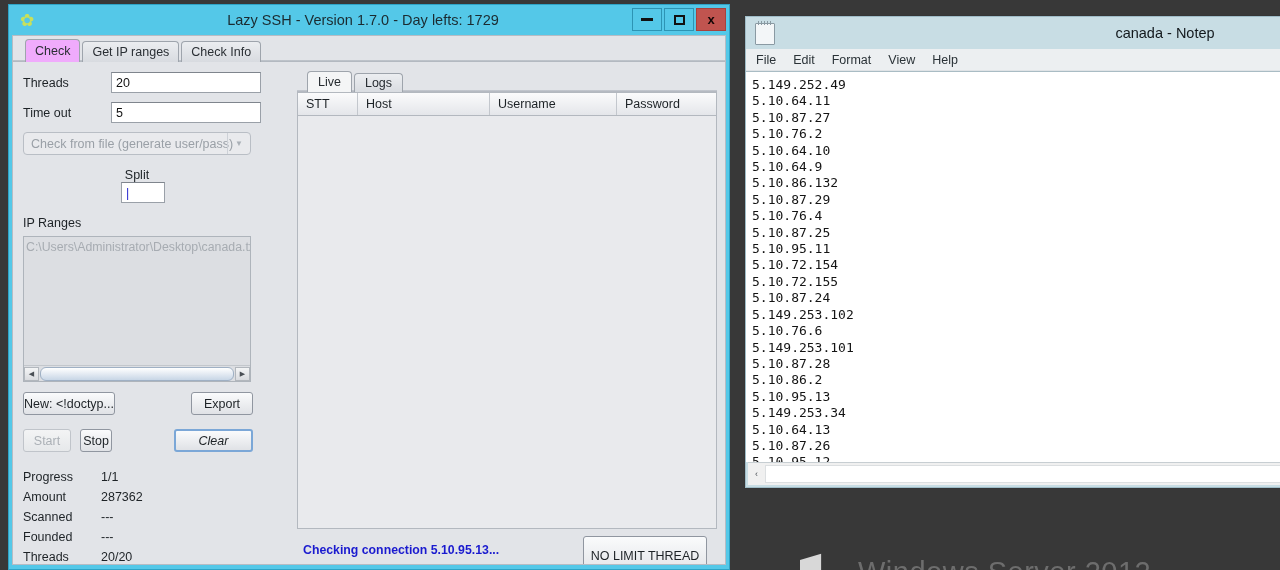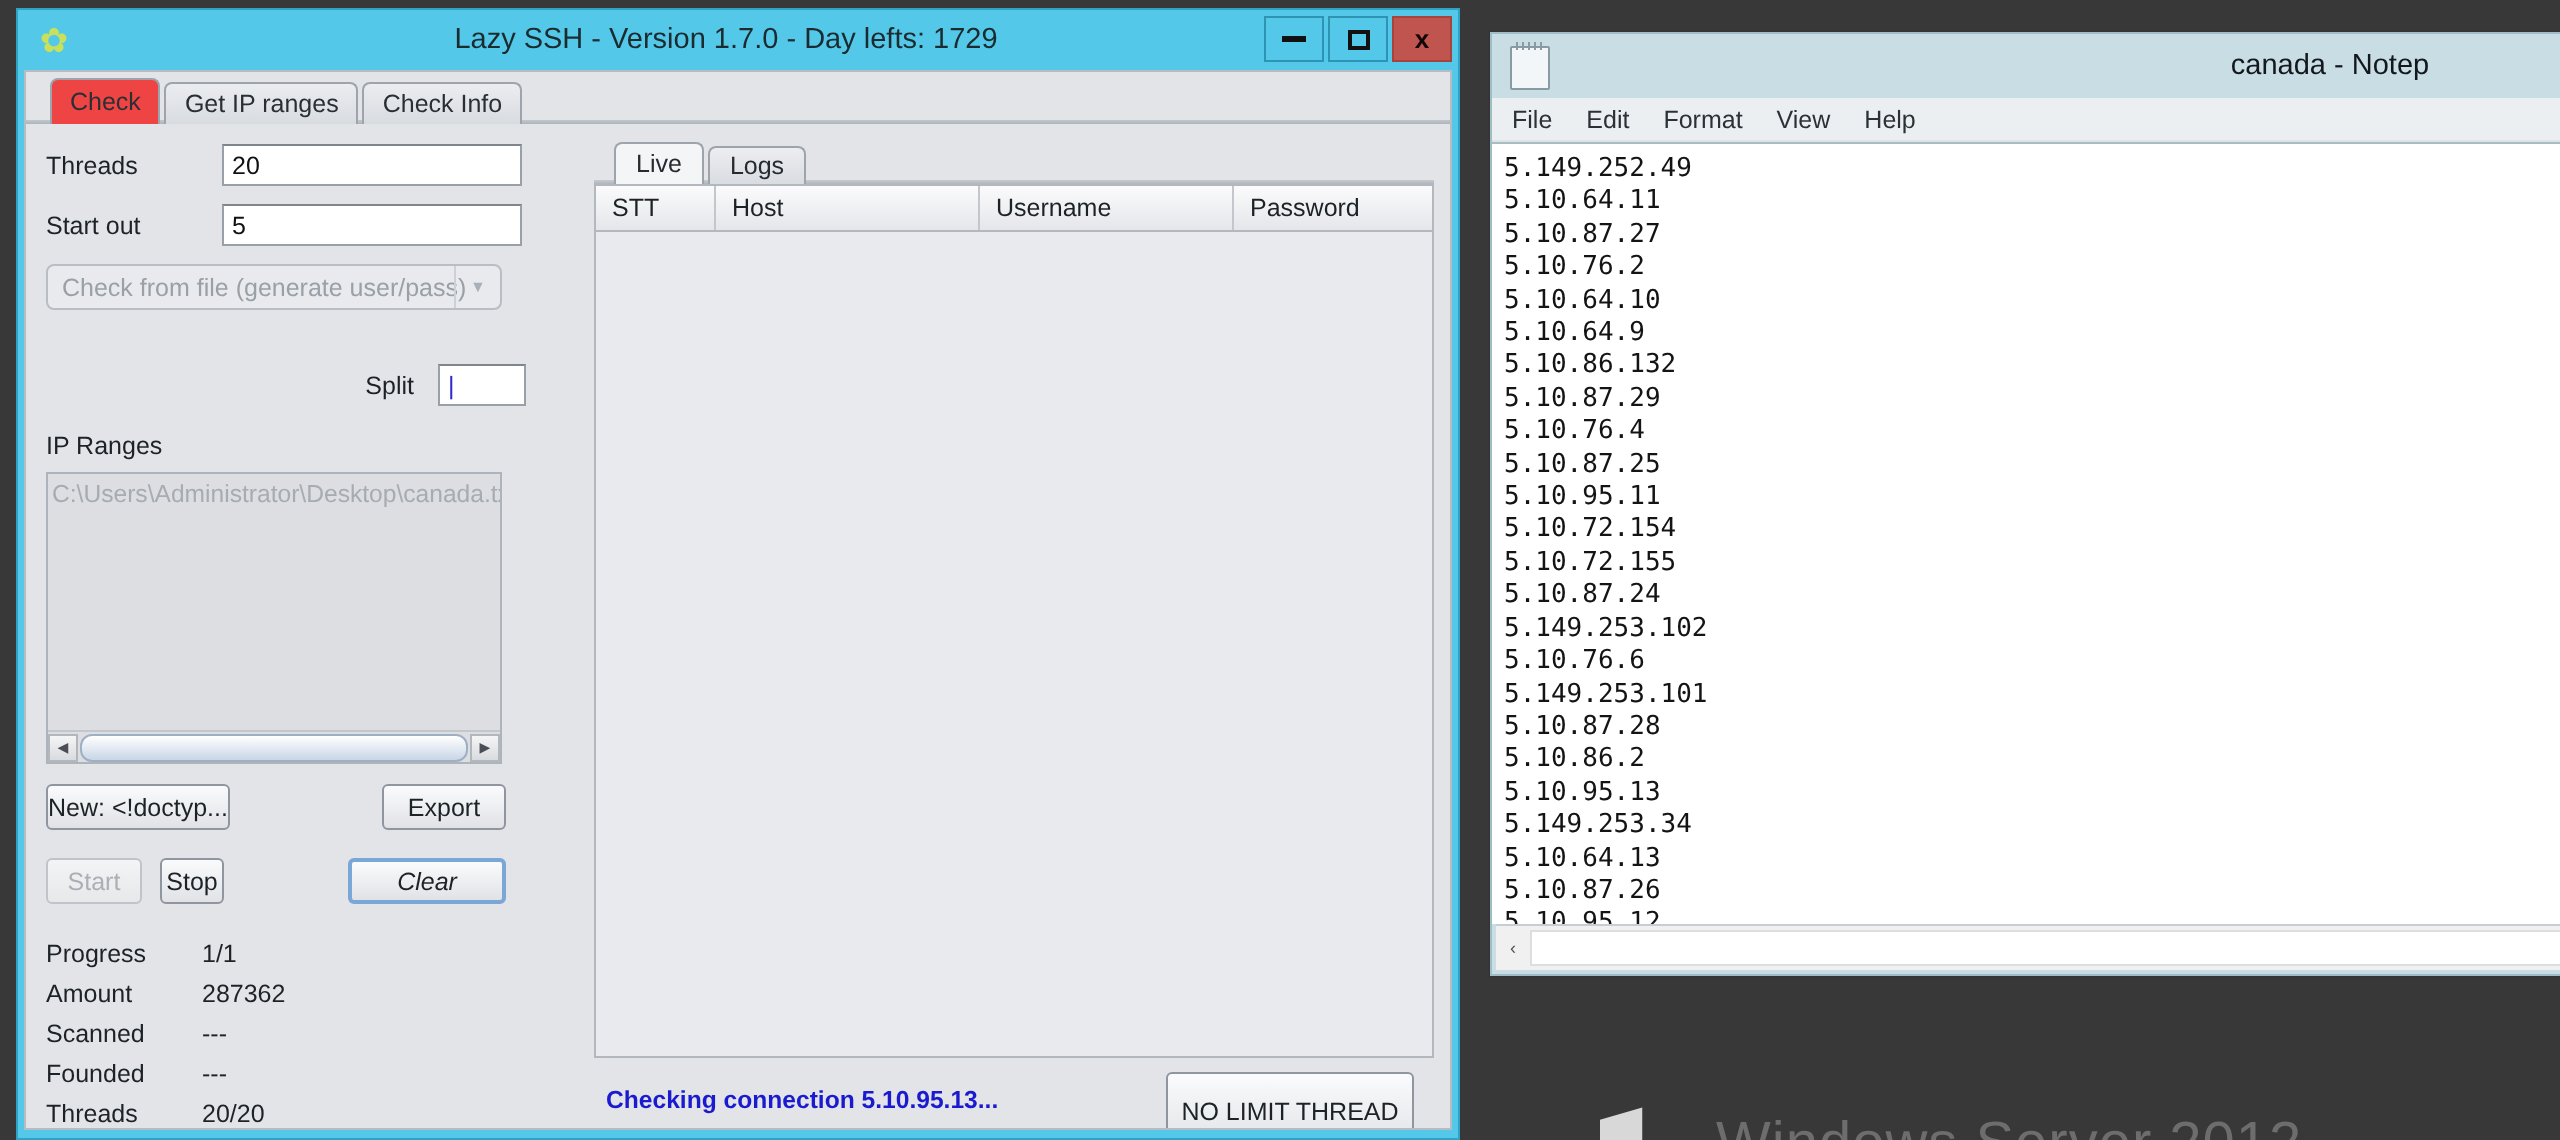--- a/index.html
+++ b/index.html
@@ -80,21 +80,21 @@
   }
   .mtab{
     position:relative;z-index:2;height:21px;line-height:21px;
     padding:0 9px;font-size:12.5px;color:#2a2f34;
     background:linear-gradient(#ebedf0,#d8dbe0);
     border:1px solid #9ea4ac;border-bottom:none;
     border-radius:4px 4px 0 0;margin-right:2px;cursor:pointer;
     box-sizing:border-box;
   }
   .mtab.active{
-    background:#ef4444;height:23px;line-height:22px;
+    background:#f0abfc;height:23px;line-height:22px;
     border-color:#9ea4ac;
   }
 
   #content-area{flex:1;display:flex;position:relative;}
 
   
   #left-panel{
     width:252px;flex:0 0 252px;position:relative;padding:10px 0 0 10px;
   }
   .form-row{display:flex;align-items:center;margin-bottom:9px;}
@@ -113,22 +113,22 @@
     display:flex;align-items:center;color:#9aa0a7;font-size:12.5px;
     padding-left:7px;position:relative;
   }
   #source-select .chev{
     position:absolute;right:0;top:0;bottom:0;width:22px;
     border-left:1px solid #cdd1d7;display:flex;align-items:center;justify-content:center;
     color:#aab0b7;font-size:8px;
   }
 
   #split-row{
-    margin-top:27px;display:flex;align-items:center;
-    justify-content:flex-end;width:240px;
+    margin-top:13px;display:flex;align-items:center;
+    justify-content:flex-end;width:240px;flex-direction:column;
   }
   #split-row .form-label{width:auto;margin-right:12px;font-size:12.5px;}
   #split-input{width:44px;color:#2a2ad0;}
 
   #ipranges-label{margin-top:13px;font-size:12.5px;color:#1d2226;}
   #ipranges-box{
     margin-top:6px;width:228px;height:146px;box-sizing:border-box;
     background:#dcdee2;border:1px solid #aeb4bb;
     position:relative;overflow:hidden;
   }
@@ -308,21 +308,21 @@
     <div id="content-area">
 
       <div id="left-panel">
 
         <div class="form-row">
           <div class="form-label">Threads</div>
           <input id="threads-input" class="txtbox" type="text" value="20" style="">
         </div>
 
         <div class="form-row">
-          <div class="form-label">Start out</div>
+          <div class="form-label">Time out</div>
           <input id="timeout-input" class="txtbox" type="text" value="5" style="">
         </div>
 
         <div id="source-select">
           <span>Check from file (generate user/pass)</span>
           <span class="chev">▼</span>
         </div>
 
         <div id="split-row">
           <div class="form-label">Split</div>

